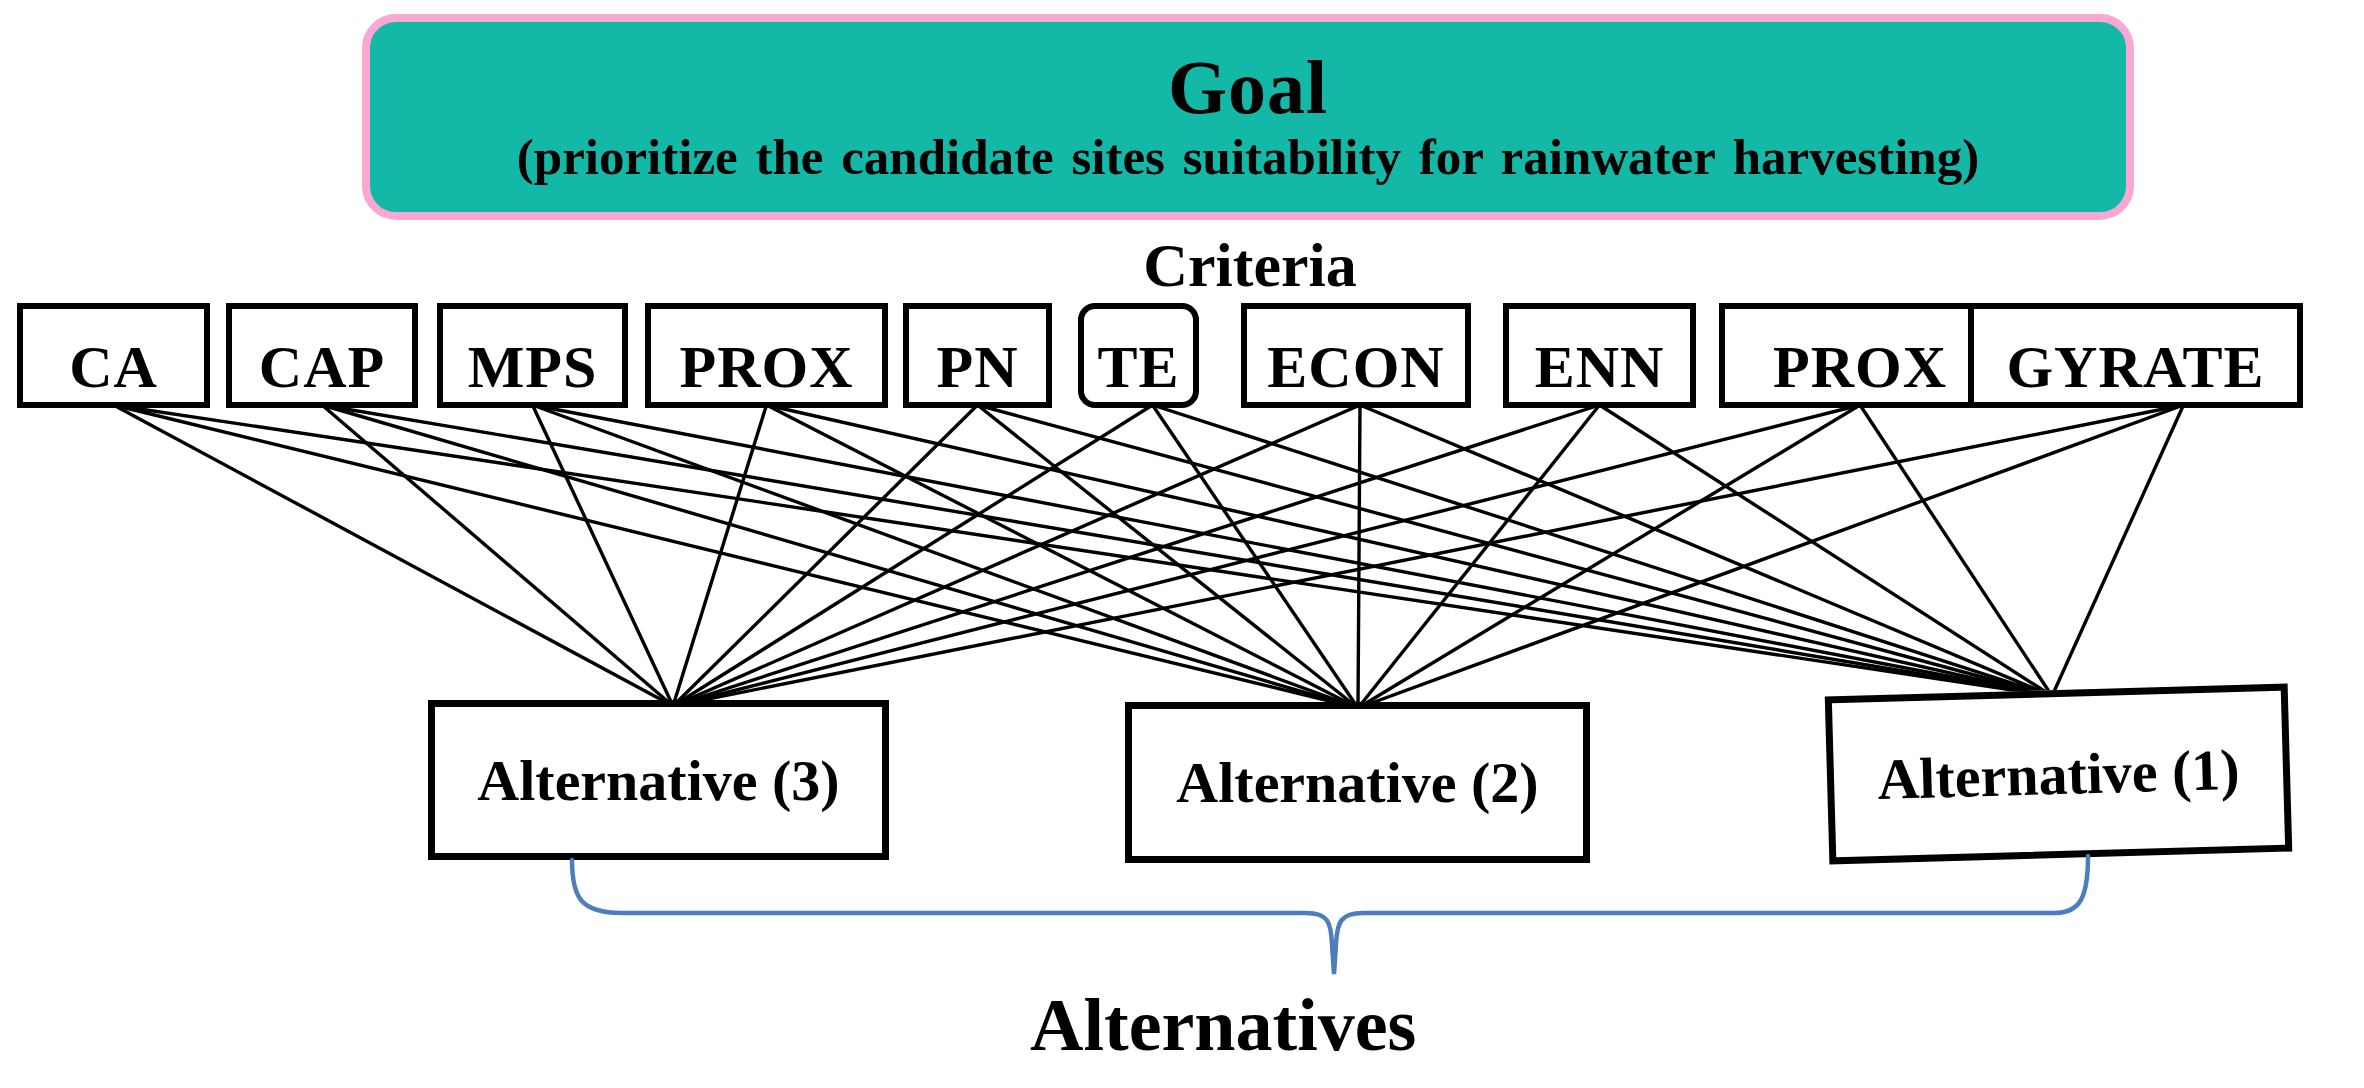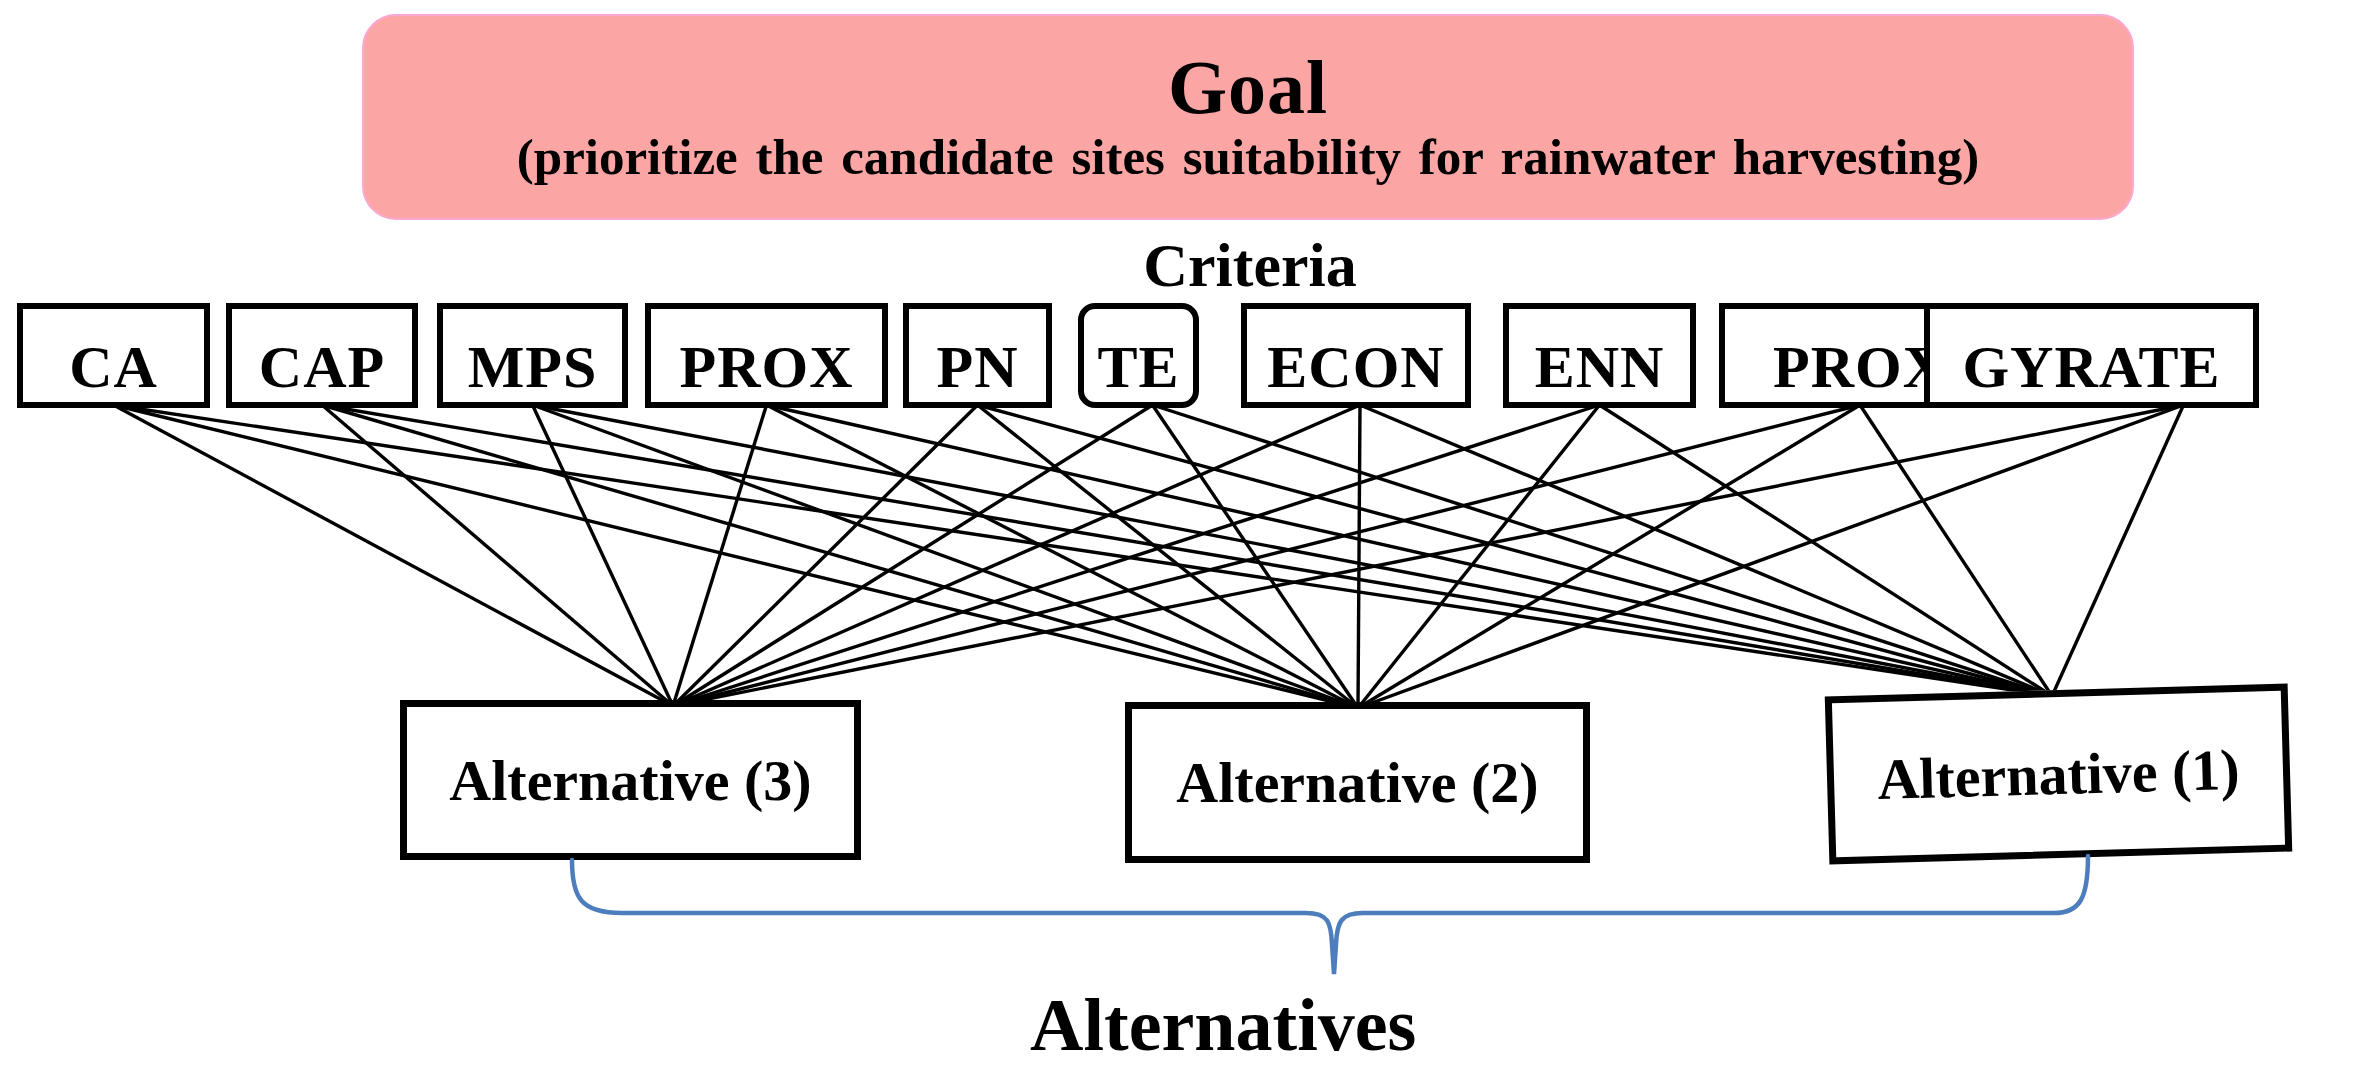--- a/index.html
+++ b/index.html
@@ -25,23 +25,23 @@
   }
   #edges-layer { z-index: 1; }
   #brace-layer { z-index: 3; }
 
   .goal-box {
     position: absolute;
     left: 362px;
     top: 14px;
     width: 1772px;
     height: 206px;
-    border: 2px solid #f9a8d4;
+    border: 8px solid #f9a8d4;
     border-radius: 34px;
-    background: #fca5a5;
+    background: #14b8a6;
     box-sizing: border-box;
     z-index: 2;
     display: flex;
     flex-direction: column;
     align-items: center;
     justify-content: center;
   }
   .goal-title {
     font-size: 76px;
     font-weight: bold;
@@ -176,27 +176,27 @@
       </div>
       <div class="criterion-box" style="left: 1241px; width: 230px;">
         <span>ECON</span>
       </div>
       <div class="criterion-box" style="left: 1503px; width: 193px;">
         <span>ENN</span>
       </div>
       <div class="criterion-box" style="left: 1719px; width: 282px;">
         <span>PROX</span>
       </div>
-      <div class="criterion-box" style="left: 1924px; width: 335px;">
+      <div class="criterion-box" style="left: 1968px; width: 335px;">
         <span>GYRATE</span>
       </div>
     </div>
 
   <div id="alternatives-row">
-      <div class="alternative-box" style="left: 400px; top: 700px; width: 461px; height: 160px;">
+      <div class="alternative-box" style="left: 428px; top: 700px; width: 461px; height: 160px;">
         <span>Alternative (3)</span>
       </div>
       <div class="alternative-box" style="left: 1125px; top: 702px; width: 465px; height: 161px;">
         <span>Alternative (2)</span>
       </div>
       <div class="alternative-box" style="left: 1827px; top: 690px; width: 463px; height: 168px; transform: rotate(-1.6deg);">
         <span>Alternative (1)</span>
       </div>
     </div>
 

